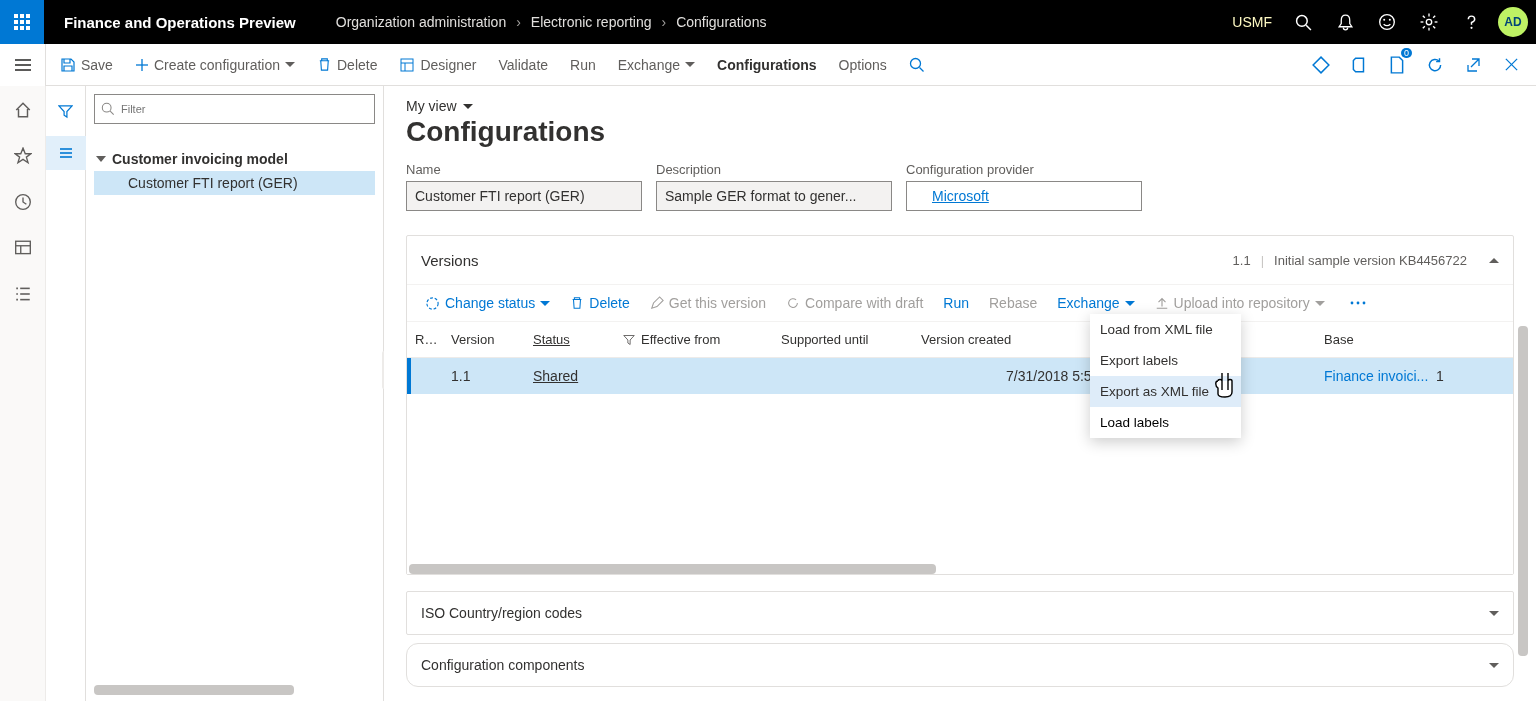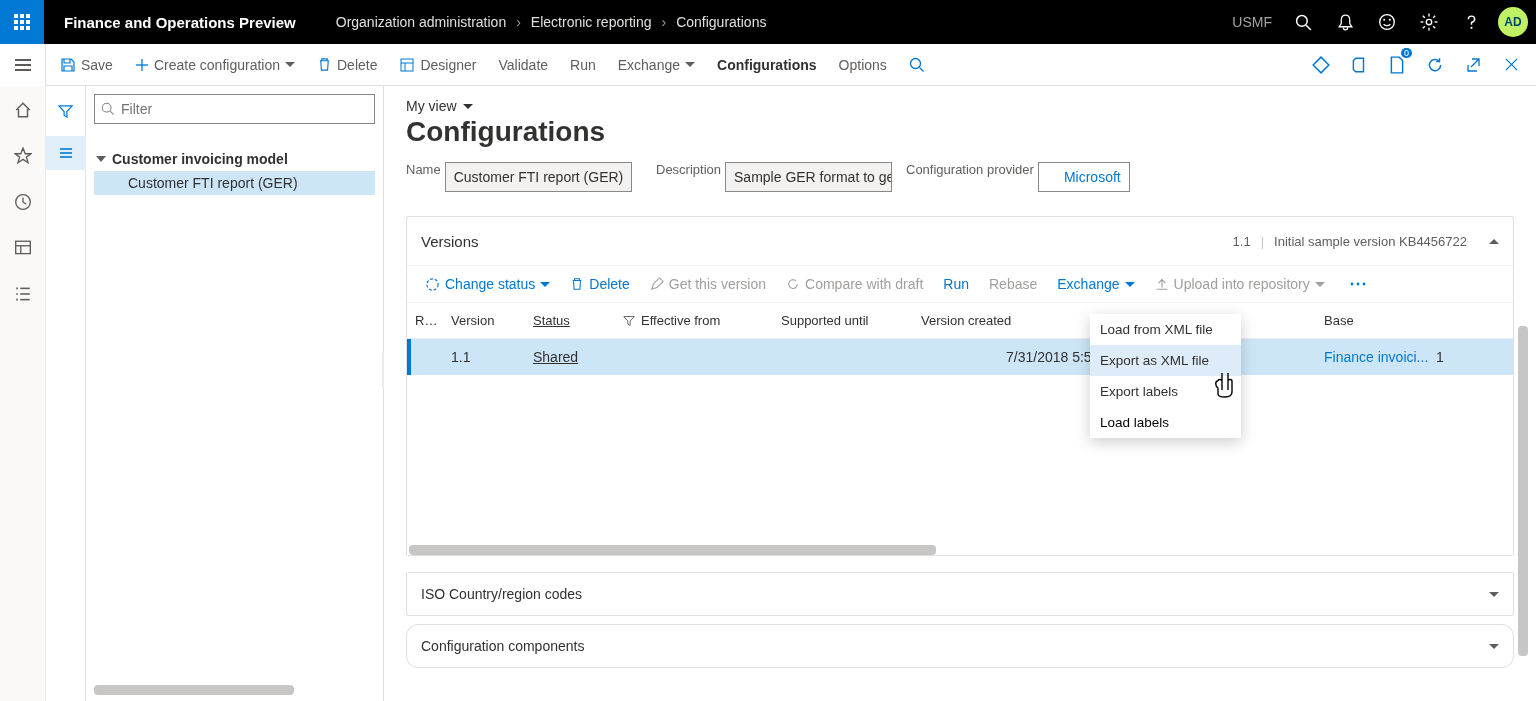--- a/index.html
+++ b/index.html
@@ -4,48 +4,48 @@
 <style>
   * { box-sizing: border-box; margin:0; padding:0; }
   html, body { width:1536px; height:701px; font-family: "Segoe UI", Arial, sans-serif; font-size:14px; color:#323130; background:#faf9f8; overflow:hidden;}
   svg { display:block; }
   .topbar { height:44px; background:#000; color:#fff; display:flex; align-items:center; }
   .waffle { width:44px; height:44px; background:#0078d4; display:flex; align-items:center; justify-content:center; }
   .app-title { font-weight:600; padding:0 20px; font-size:15px; }
   .crumbs { display:flex; align-items:center; gap:10px; font-size:14px; color:#e1dfdd;}
   .crumbs span.sep { color:#a19f9d; }
   .top-right { margin-left:auto; display:flex; align-items:center; gap:0; padding-right:8px;}
-  .top-right .ico-btn { width:42px; height:32px; display:flex; align-items:center; justify-content:center; color:#a3a3a3;}
+  .top-right .ico-btn { width:42px; height:32px; display:flex; align-items:center; justify-content:center; color:#fef9c3;}
   .avatar { width:30px; height:30px; border-radius:50%; background:#bef264; color:#004578; font-size:12px; font-weight:600; display:flex; align-items:center; justify-content:center; margin-left:6px;}
   .cmdbar { height:42px; background:#fff; border-bottom:1px solid #e1dfdd; display:flex; align-items:center; padding:0 8px 0 52px; gap:6px;}
   .cmdbar .cmd { display:flex; align-items:center; gap:5px; padding:4px 8px; color:#605e5c; cursor:pointer;}
   .cmdbar .cmd.bold { color:#323130; font-weight:600;}
   .cmdbar-right { margin-left:auto; display:flex; align-items:center; gap:4px;}
   .cmdbar-right .ico-btn { width:34px; height:34px; display:flex; align-items:center; justify-content:center; color:#0078d4;}
   .body { display:flex; height:calc(701px - 44px - 42px); }
   .leftrail { width:46px; background:#faf9f8; border-right:1px solid #edebe9; display:flex; flex-direction:column; align-items:center; padding-top:10px; gap:18px; position:relative;}
   .leftrail .rail-ico { width:46px; height:28px; display:flex; align-items:center; justify-content:center; color:#605e5c;}
   .funnel-col { width:40px; background:#fff; border-right:1px solid #e1dfdd; display:flex; flex-direction:column; align-items:center; padding-top:10px; gap:10px;}
   .funnel-col .act { width:40px; height:34px; display:flex; align-items:center; justify-content:center; background:#e1effa;}
   .tree-pane { width:298px; background:#fff; border-right:1px solid #e1dfdd; padding:8px; position:relative;}
   .filter-box { display:flex; align-items:center; gap:6px; border:1px solid #8a8886; height:30px; padding:0 6px; color:#605e5c;}
-  .filter-box input { border:none; outline:none; font-size:14px; flex:1;}
+  .filter-box input { border:none; outline:none; font-size:11px; flex:1;}
   .tree { margin-top:23px; font-size:14px;}
   .tree-item { display:flex; align-items:center; gap:6px; padding:4px 2px; }
   .tree-item.parent { font-weight:600; }
   .tree-item.child { padding-left:34px; background:#cde6f7;}
   .triangle { width:0;height:0;border-left:5px solid transparent;border-right:5px solid transparent;border-top:6px solid #605e5c;}
   .main { flex:1; padding:12px 22px 0 22px; overflow:hidden; display:flex; flex-direction:column; position:relative; background:#fff;}
   .view-row { display:flex; align-items:center; gap:6px; color:#323130; font-size:14px;}
   .page-title { font-size:28px; font-weight:600; margin-top:2px;}
   .form-row { display:flex; gap:14px; margin-top:14px;}
-  .form-group { display:flex; flex-direction:row; gap:4px;}
+  .form-group { display:flex; flex-direction:column; gap:4px;}
   .form-group label { font-size:13px; color:#605e5c;}
   .ro-input { height:30px; border:1px solid #8a8886; background:#f3f2f1; padding:0 8px; display:flex; align-items:center; font-size:14px; color:#323130; overflow:hidden; white-space:nowrap; text-overflow:ellipsis;}
-  .ro-input.link { color:#0078d4; padding-left:25px;}
+  .ro-input.link { color:#0078d4; text-decoration:underline;padding-left:25px;}
   .versions-card { border:1px solid #e1dfdd; border-radius:2px; margin-top:24px; display:flex; flex-direction:column;}
   .versions-head { height:48px; display:flex; align-items:center; padding:0 14px; gap:14px;}
   .versions-head .spacer { flex:1;}
   .versions-head .title { font-size:15px;}
   .versions-head .meta { color:#605e5c; font-size:13px; display:flex; align-items:center; gap:10px;}
   .v-toolbar { height:38px; border-top:1px solid #f3f2f1; border-bottom:1px solid #f3f2f1; display:flex; align-items:center; padding:0 10px; gap:4px;}
   .v-toolbar .btn { display:flex; align-items:center; gap:5px; padding:3px 8px; font-size:14px; color:#0078d4; cursor:pointer;}
   .v-toolbar .btn.gray { color:#a19f9d;}
   .grid { position:relative; }
   .grid-head { display:flex; height:36px; align-items:center; border-bottom:1px solid #edebe9; color:#323130;}
@@ -456,20 +456,20 @@
     </div>
 
     <div class="vscroll">
         <div class="thumb"></div>
       </div>
   </div>
 </div>
 
 <div class="dropdown">
   <div class="dd-item">Load from XML file</div>
+  <div class="dd-item">Export labels</div>
   <div class="dd-item hover">Export as XML file</div>
-  <div class="dd-item">Export labels</div>
   <div class="dd-item disabled">Load labels</div>
 </div>
 
 <svg class="cursor" width="22" height="26" viewBox="0 0 22 26">
   <path d="M8 1 L8 18 M14 1 L14 18 M4 9 C1 9 1 14 4 16 L4 22 C4 24 6 25 11 25 C16 25 18 23 18 20 L18 9 C18 7 14 7 14 9 M8 9 C8 7 4 7 4 9" stroke="#000" fill="#fff" stroke-width="1.4"></path>
 </svg>
 
 </body></html>

